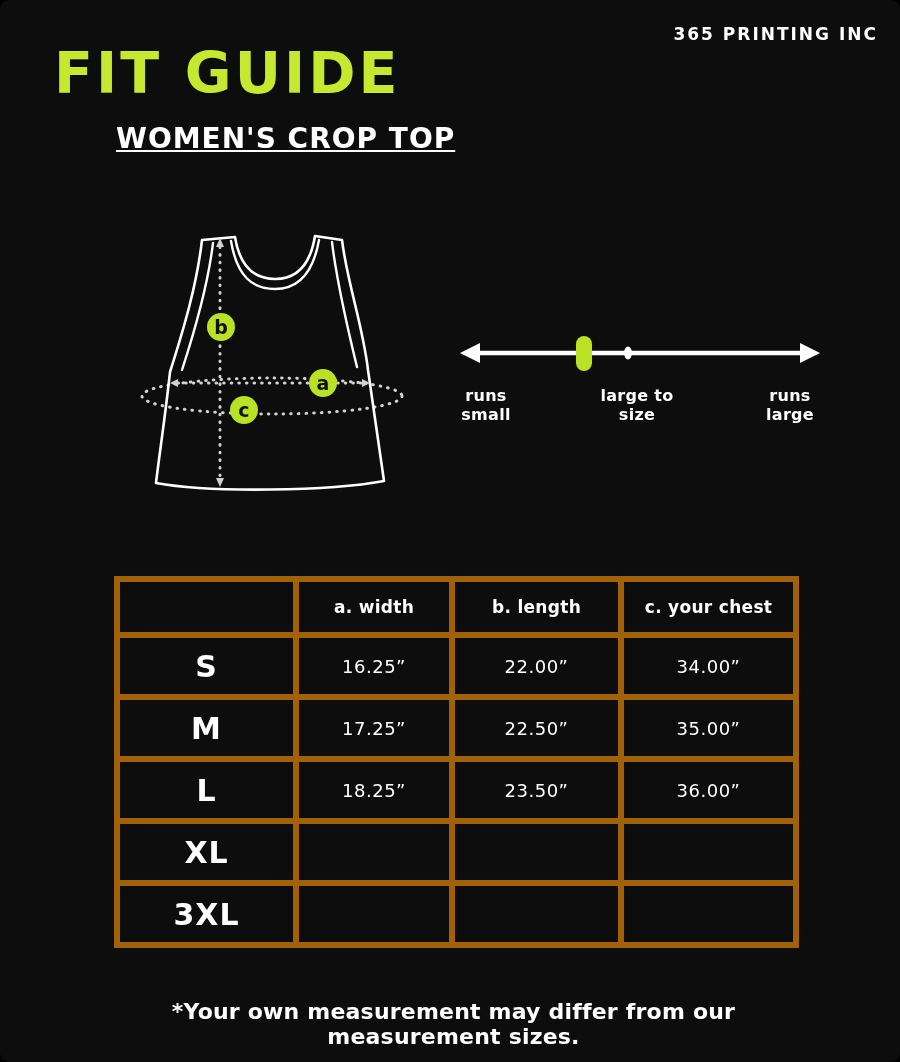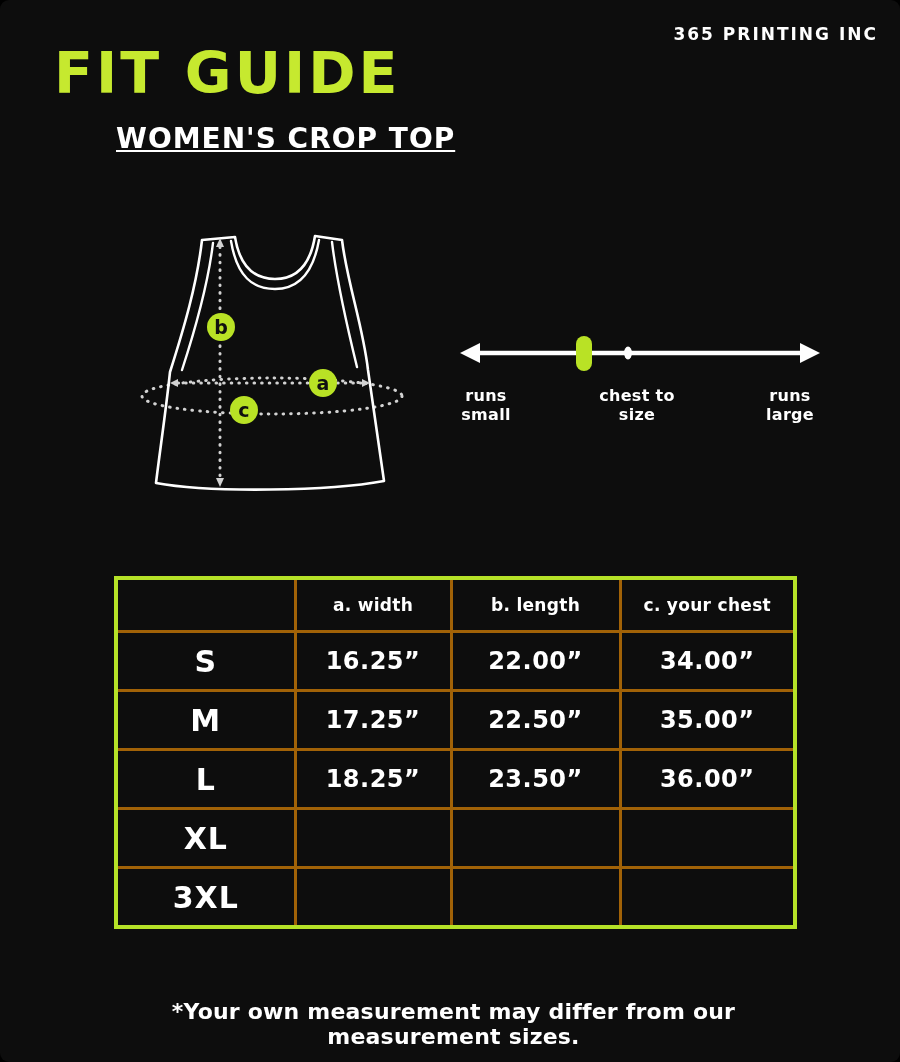--- a/index.html
+++ b/index.html
@@ -29,25 +29,25 @@
   .lbl-small { left:444px; top:386px; width:84px; }
   .lbl-true  { left:583px; top:386px; width:108px; }
   .lbl-large { left:748px; top:386px; width:84px; }
 
   .size-table {
     position:absolute; left:114px; top:576px; width:679px;
     border-collapse:collapse; table-layout:fixed;
     border:4px solid #b5e227; background:#0d0d0d;
   }
   .size-table th, .size-table td {
-    border:3px solid #a16207; text-align:center; vertical-align:middle;
+    border:6px solid #a16207; text-align:center; vertical-align:middle;
     color:#ffffff; padding:0; overflow:hidden;
   }
   .size-table thead th { height:50px; font-size:17px; font-weight:800; letter-spacing:0.3px; }
-  .size-table td.val   { height:56px; font-size:24px; font-weight:700; letter-spacing:0.5px; }
+  .size-table td.val   { height:56px; font-size:18px; font-weight:400; letter-spacing:0.5px; }
   .size-table td.size  { font-size:30px; font-weight:800; letter-spacing:1px; }
 
   .footnote {
     position:absolute; left:114px; top:999px; width:679px;
     text-align:center; font-size:22px; font-weight:700; letter-spacing:0.2px; color:#ffffff;
   }
 </style>
 </head>
 <body>
 
@@ -98,21 +98,21 @@
     <polygon points="20,43 40,33 40,53" fill="#ffffff"></polygon>
     <polygon points="380,43 360,33 360,53" fill="#ffffff"></polygon>
     <ellipse cx="188" cy="43" rx="4" ry="6.5" fill="#ffffff"></ellipse>
     <rect x="136" y="26" width="16" height="35" rx="8" fill="#b9e225"></rect>
   </svg>
   <div class="scale-label lbl-small">
     <div>runs</div>
     <div>small</div>
   </div>
   <div class="scale-label lbl-true">
-    <div>chest to</div>
+    <div>large to</div>
     <div>size</div>
   </div>
   <div class="scale-label lbl-large">
     <div>runs</div>
     <div>large</div>
   </div>
 
   <table class="size-table">
     <colgroup>
       <col style="width:179px">

